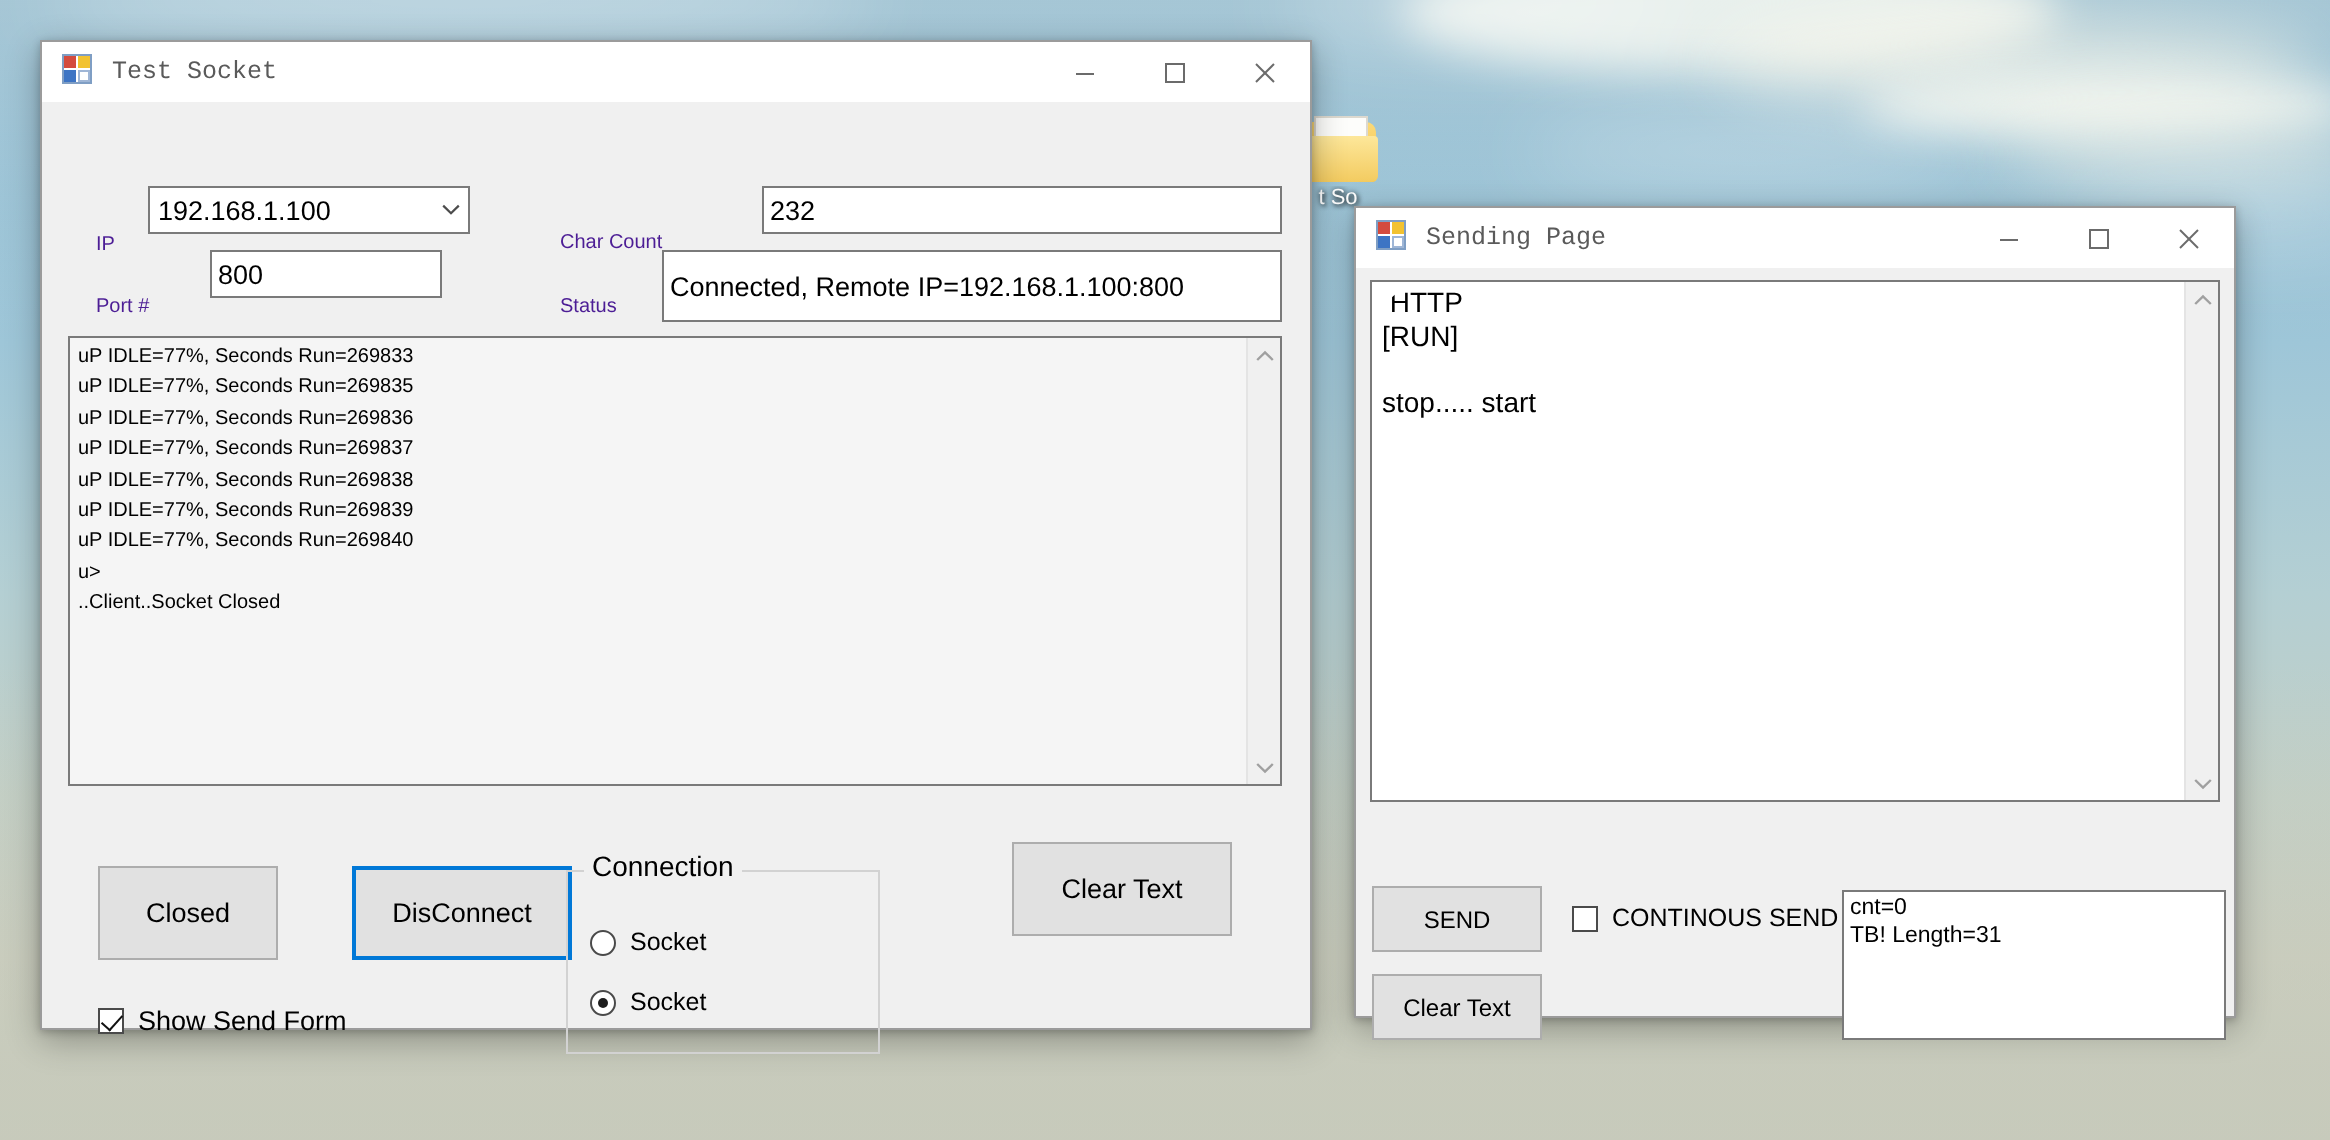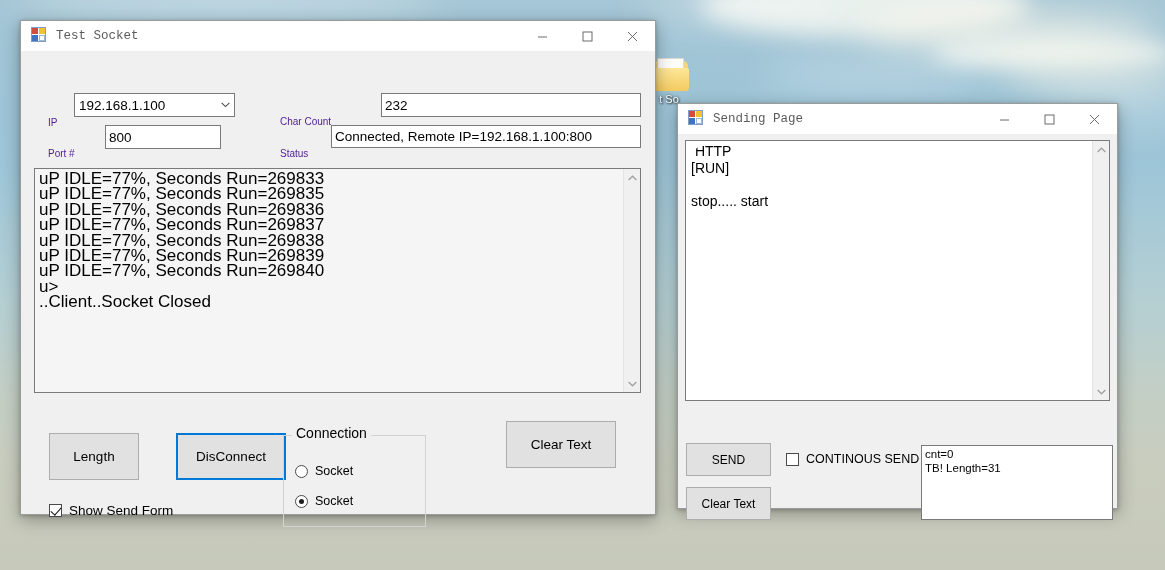--- a/index.html
+++ b/index.html
@@ -239,21 +239,21 @@
   .textarea {
     position: absolute;
     background: #ffffff;
     border: 1px solid #7a7a7a;
     display: flex;
     overflow: hidden;
   }
   .textarea .content {
     flex: 1;
     padding: 2px 3px 2px 4px;
-    font-size: 17px;
+    font-size: 10px;
     line-height: 15.4px;
     color: #000;
     white-space: pre;
     overflow: hidden;
   }
   .textarea.big .content { font-size: 14px; line-height: 16.5px; padding-left: 5px; border-radius: 30px; }
   .textarea.tiny .content { font-size: 11.5px; line-height: 13.5px; padding: 2px 3px; }
 
   .vscroll {
     width: 17px;
@@ -349,21 +349,21 @@
       <div class="tbox" style="left:360px; top:42px; width:260px; height:24px;">
         <span>232</span>
       </div>
 
       <div class="lbl" style="left:27px; top:81px;">Port #</div>
       <div class="tbox" style="left:84px; top:74px; width:116px; height:24px;">
         <span>800</span>
       </div>
 
       <div class="lbl" style="left:259px; top:81px;">Status</div>
-      <div class="tbox" style="left:310px; top:74px; width:310px; height:23px;">
+      <div class="tbox" style="left:310px; top:74px; width:310px; height:36px;">
         <span>Connected, Remote IP=192.168.1.100:800</span>
       </div>
 
       <div class="textarea" style="left:13px; top:117px; width:607px; height:225px;">
         <div class="content log-shade">uP IDLE=77%, Seconds Run=269833
 uP IDLE=77%, Seconds Run=269835
 uP IDLE=77%, Seconds Run=269836
 uP IDLE=77%, Seconds Run=269837
 uP IDLE=77%, Seconds Run=269838
 uP IDLE=77%, Seconds Run=269839
@@ -379,30 +379,30 @@
           <div class="sb-track"></div>
           <div class="sb-arrow">
             <svg width="9" height="6" viewBox="0 0 9 6">
                 <path d="M0.6 1.0 L4.5 4.8 L8.4 1.0" fill="none" stroke="currentColor" stroke-width="1.2"></path>
               </svg>
           </div>
         </div>
       </div>
 
       <div class="btn" style="left:28px; top:382px; width:90px; height:47px;">
-        <span>Length</span>
+        <span>Closed</span>
       </div>
       <div class="btn focused" style="left:155px; top:382px; width:110px; height:47px;">
         <span>DisConnect</span>
       </div>
       <div class="btn" style="left:485px; top:370px; width:110px; height:47px;">
         <span>Clear Text</span>
       </div>
 
-      <div class="groupbox" style="left:262px; top:384px; width:143px; height:92px;text-decoration:underline;">
+      <div class="groupbox" style="left:262px; top:384px; width:157px; height:92px;text-decoration:underline;">
         <div class="gtitle">Connection</div>
         <div class="radio-row" style="left:11px; top:28px;">
           <span class="radio-dot"></span>
           <span>Socket</span>
         </div>
         <div class="radio-row" style="left:11px; top:58px;">
           <span class="radio-dot on"></span>
           <span>Socket</span>
         </div>
       </div>

